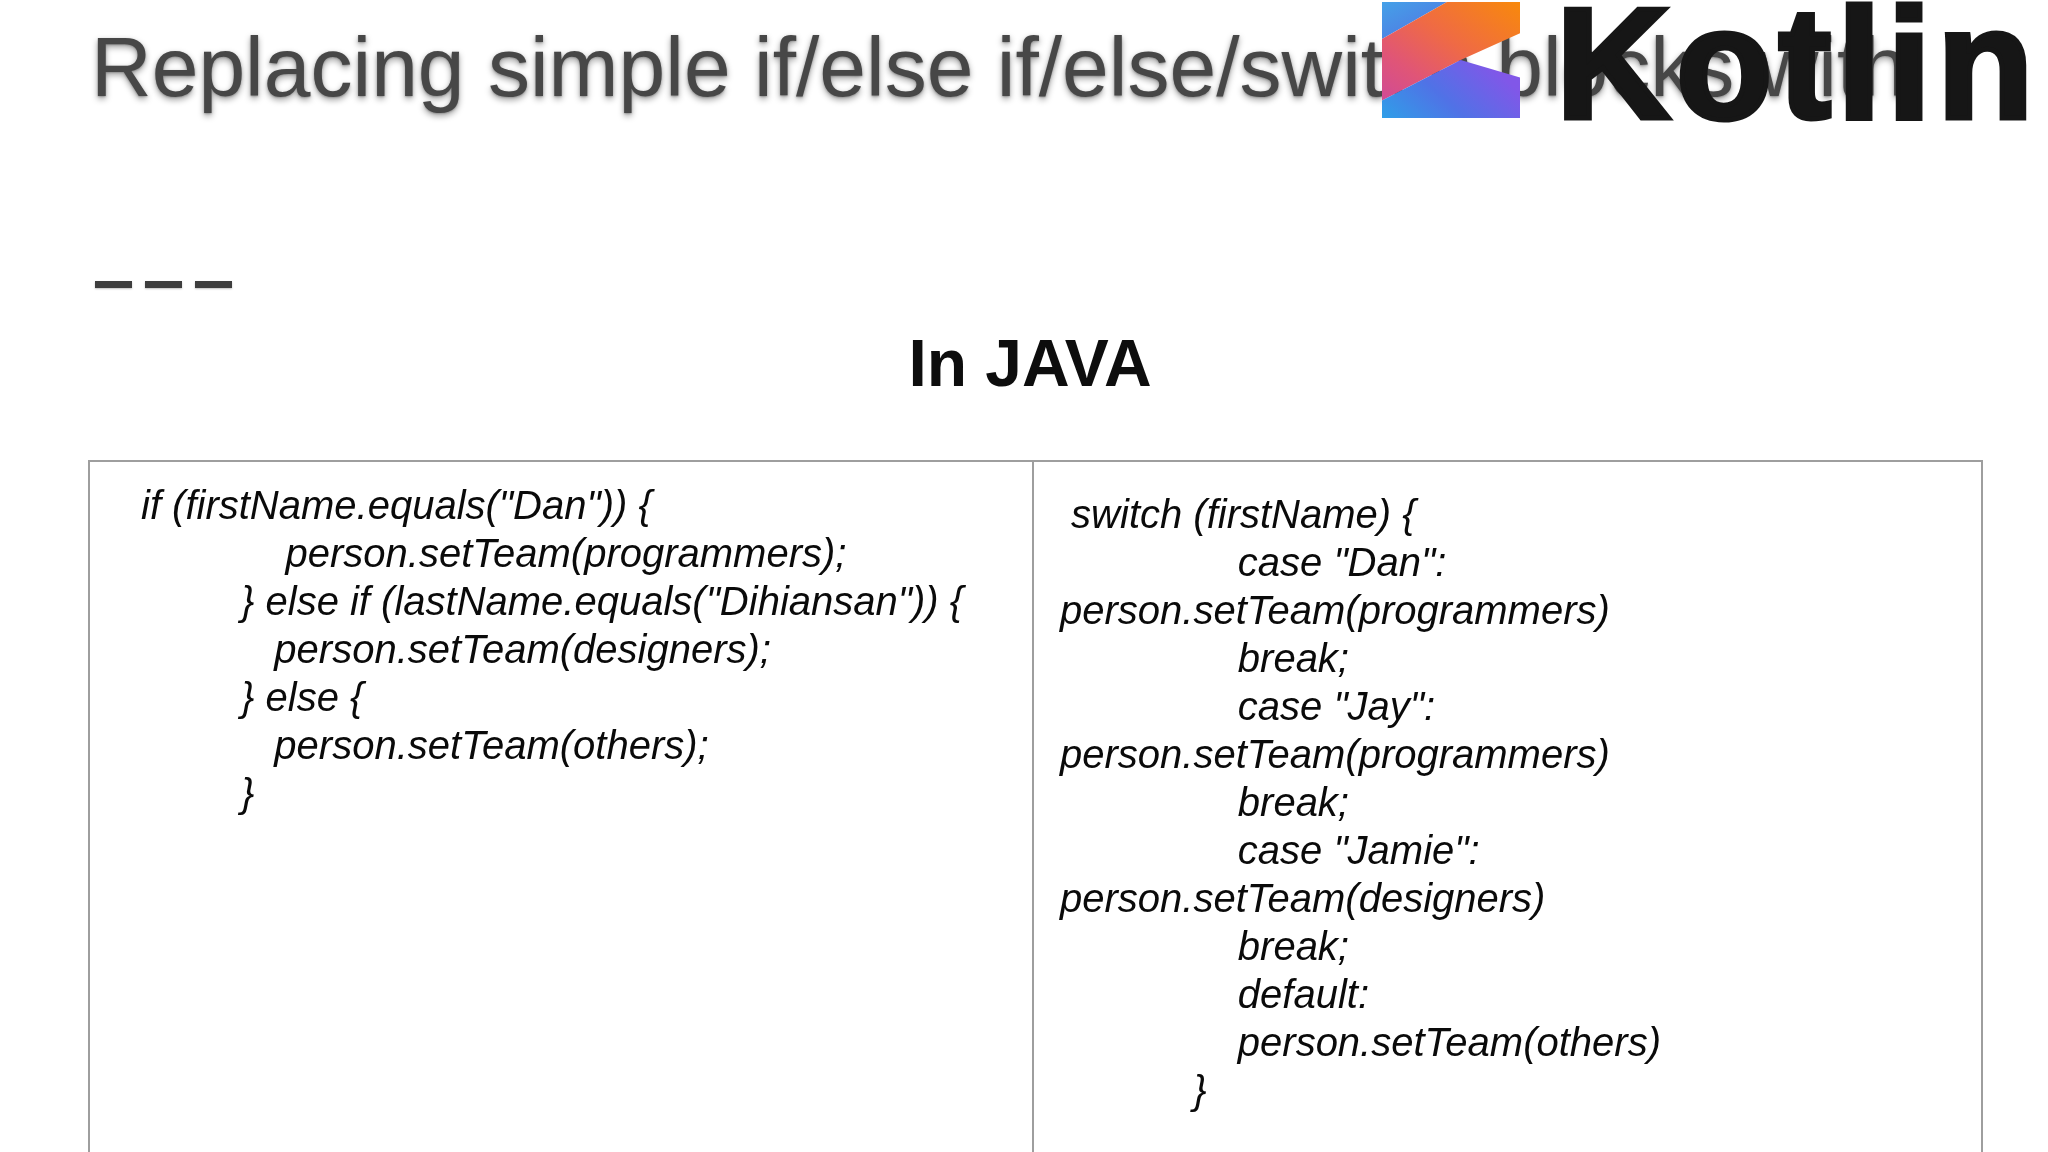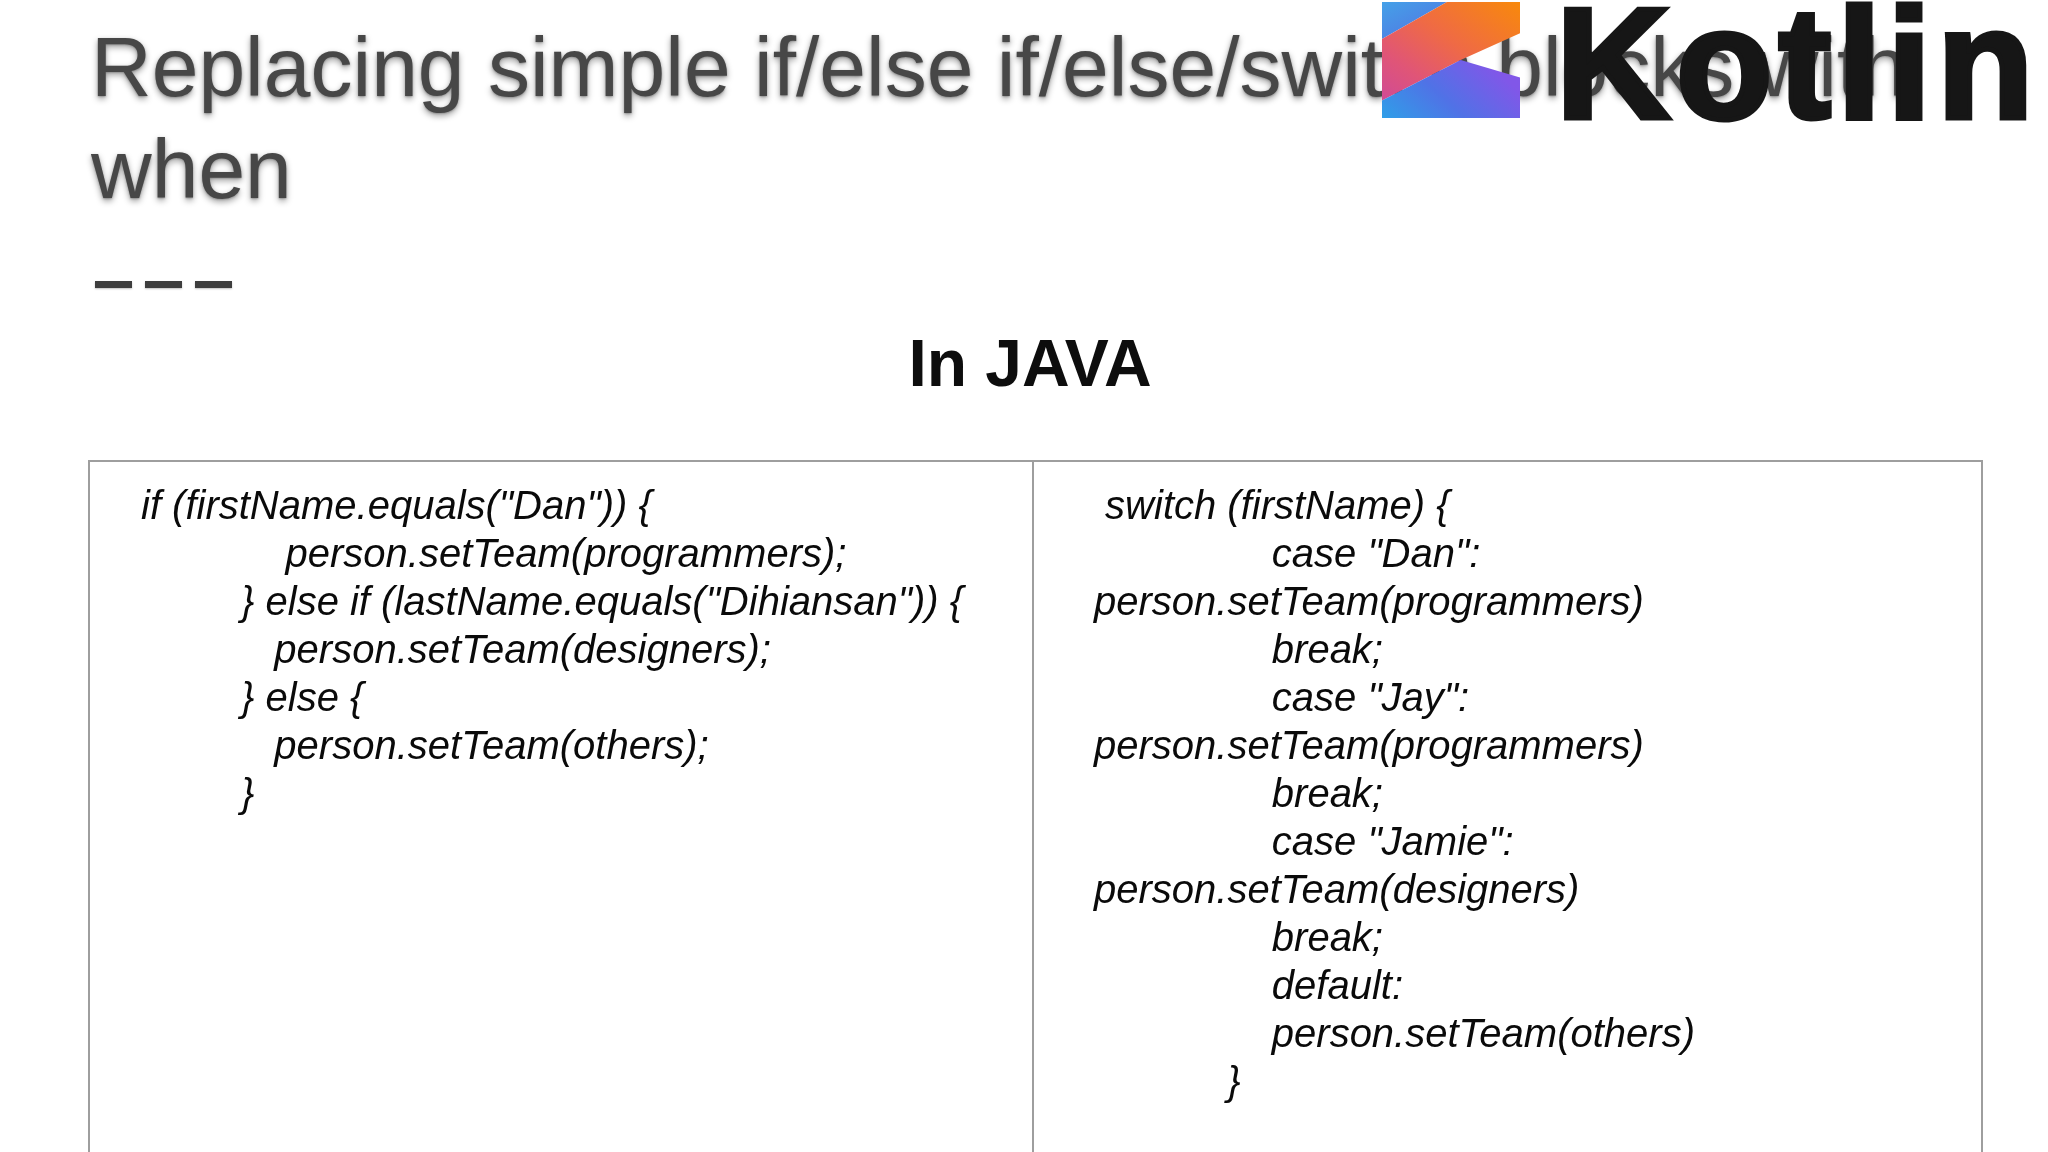--- a/index.html
+++ b/index.html
@@ -107,30 +107,29 @@
     top: 19px;
     margin: 0;
     font-family: "Liberation Sans", sans-serif;
     font-style: italic;
     font-size: 40px;
     line-height: 48px;
     color: #0a0a0a;
   }
   .code .code-line { white-space: pre; }
   .code-left  { left: 51px; }
-  .code-right { left: 1004px; }
+  .code-right { left: 970px; margin-top: 9px; }
 </style>
 </head>
 <body>
 
 <div class="stage">
 
   <div class="slide-title">
     <div class="t-line">Replacing simple if/else if/else/switch blocks with</div>
-    <div class="t-line">when</div>
   </div>
 
   <div class="title-divider">
     <div class="dash"></div>
     <div class="dash"></div>
     <div class="dash"></div>
   </div>
 
   <svg class="kotlin-logo-mark" viewBox="0 0 100 100" preserveAspectRatio="none">
     <defs>

